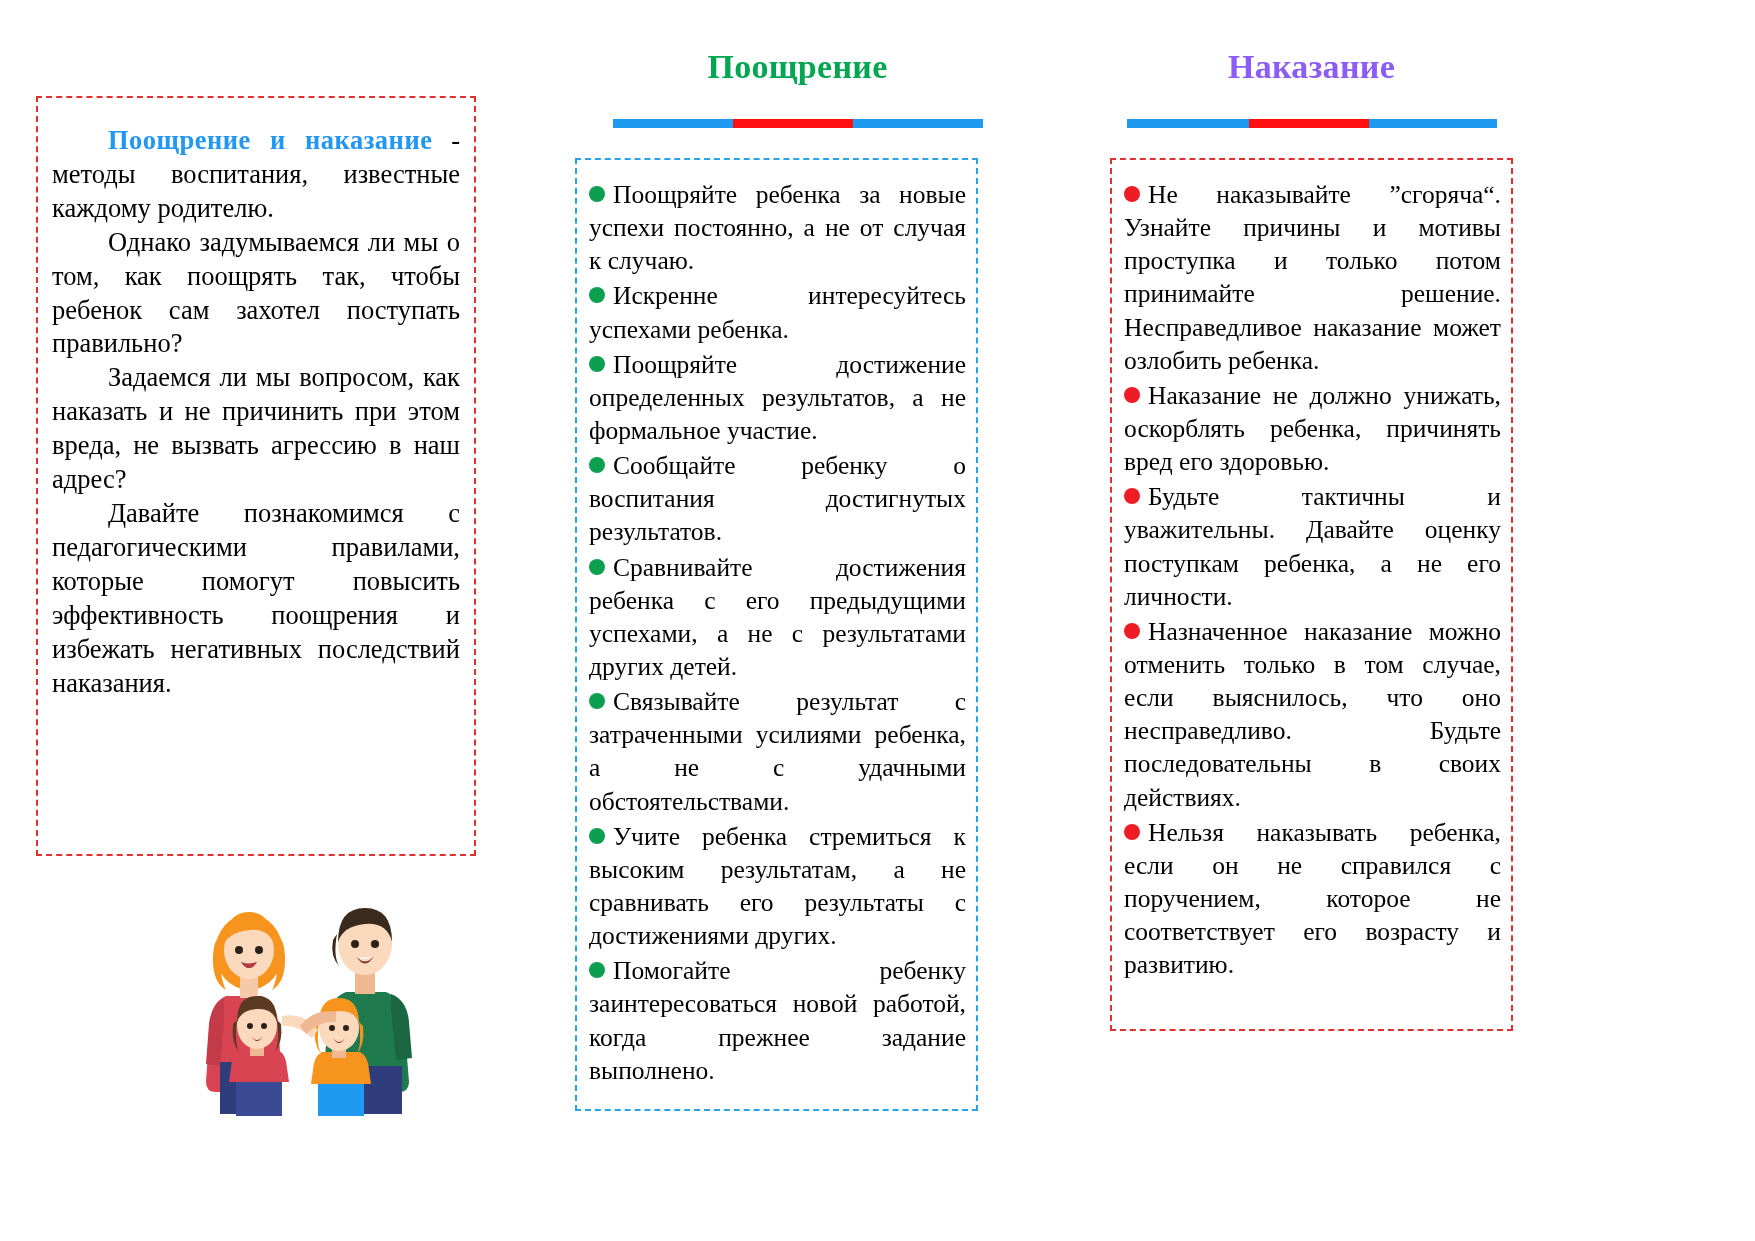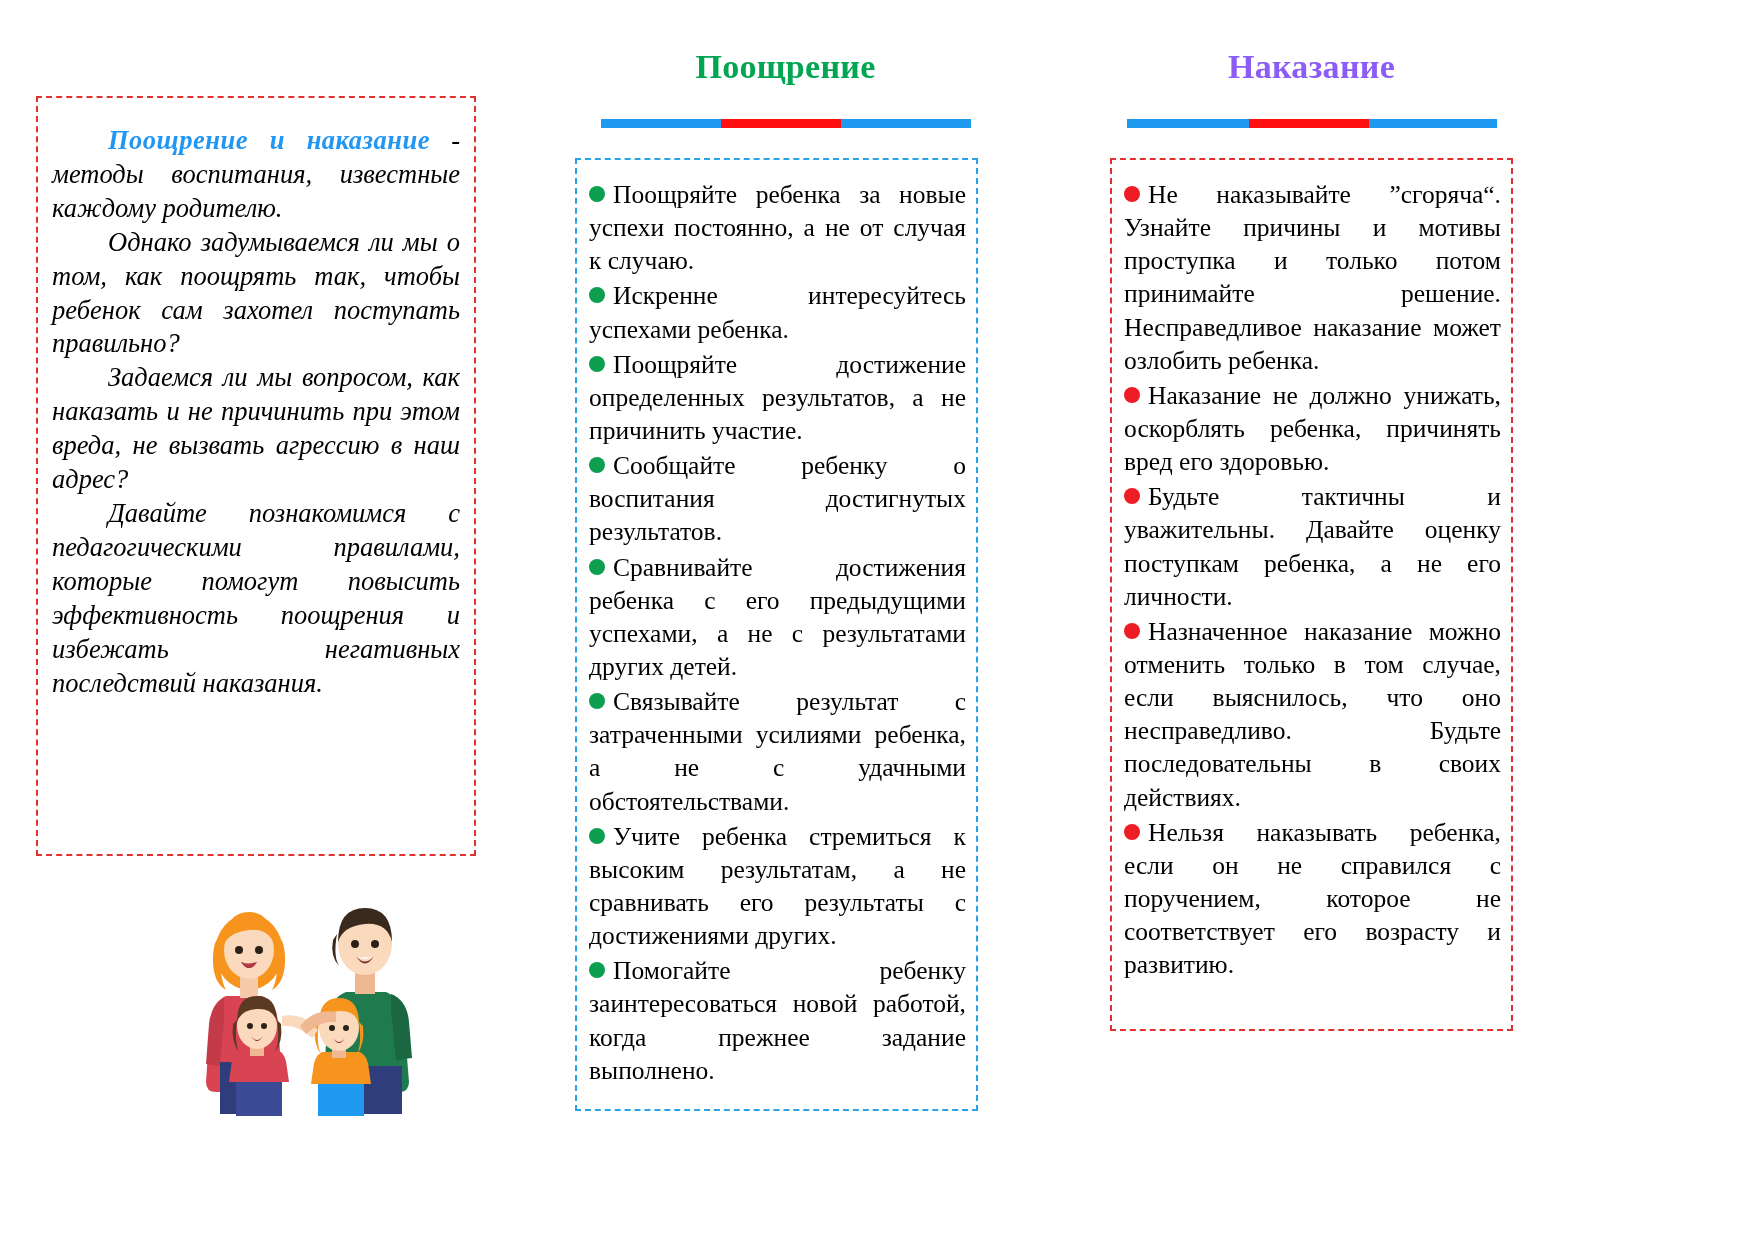--- a/index.html
+++ b/index.html
@@ -27,21 +27,20 @@
     left: 36px;
     top: 96px;
     width: 440px;
   }
   .intro-box {
     border: 2px dashed #e03030;
     padding: 26px 14px 30px 14px;
     box-sizing: border-box;
     width: 440px;
     min-height: 760px;
-    font-style: italic;
   }
   .intro-box p {
     margin: 0;
     font-size: 26.5px;
     line-height: 1.28;
     text-align: justify;
     text-indent: 56px;
     color: #000000;
     hyphens: none;
   }
@@ -205,34 +204,34 @@
         <circle cx="146" cy="162" r="3" fill="#2b2118"></circle>
         <circle cx="160" cy="162" r="3" fill="#2b2118"></circle>
         <path d="M147 172 q6 8 12 0 q-6 10 -12 0 z" fill="#8c2b35"></path>
       </g>
 
       <path d="M96 150 q22 -4 36 14 l-6 8 q-16 -14 -30 -12 z" fill="#fbd9bd"></path>
       <path d="M150 146 q-22 -4 -36 14 l6 8 q16 -14 30 -12 z" fill="#f0b892"></path>
     </svg>
   </div>
 
-  <div class="col-head" style="left:584px; top:48px; width:403px;">
+  <div class="col-head" style="left:596px; top:48px; width:403px;">
     <p class="title title-green">Поощрение</p>
     <div class="divider" style="width:370px;">
       <div class="seg-blue" style="flex:0 0 120px;"></div>
       <div class="seg-red" style="flex:0 0 120px;"></div>
       <div class="seg-blue" style="flex:1;"></div>
     </div>
   </div>
 
   <div class="col-mid">
     <div class="tips-box box-blue">
       <p class="tip"><span class="bullet bullet-green"></span><span>Поощряйте ребенка за новые успехи постоянно, а не от случая к случаю.</span></p>
       <p class="tip"><span class="bullet bullet-green"></span><span>Искренне интересуйтесь успехами ребенка.</span></p>
-      <p class="tip"><span class="bullet bullet-green"></span><span>Поощряйте достижение определенных результатов, а не причинить участие.</span></p>
+      <p class="tip"><span class="bullet bullet-green"></span><span>Поощряйте достижение определенных результатов, а не формальное участие.</span></p>
       <p class="tip"><span class="bullet bullet-green"></span><span>Сообщайте ребенку о воспитания достигнутых результатов.</span></p>
       <p class="tip"><span class="bullet bullet-green"></span><span>Сравнивайте достижения ребенка с его предыдущими успехами, а не с результатами других детей.</span></p>
       <p class="tip"><span class="bullet bullet-green"></span><span>Связывайте результат с затраченными усилиями ребенка, а не с удачными обстоятельствами.</span></p>
       <p class="tip"><span class="bullet bullet-green"></span><span>Учите ребенка стремиться к высоким результатам, а не сравнивать его результаты с достижениями других.</span></p>
       <p class="tip"><span class="bullet bullet-green"></span><span>Помогайте ребенку заинтересоваться новой работой, когда прежнее задание выполнено.</span></p>
     </div>
   </div>
 
   <div class="col-head" style="left:1110px; top:48px; width:403px;">
     <p class="title title-red">Наказание</p>

